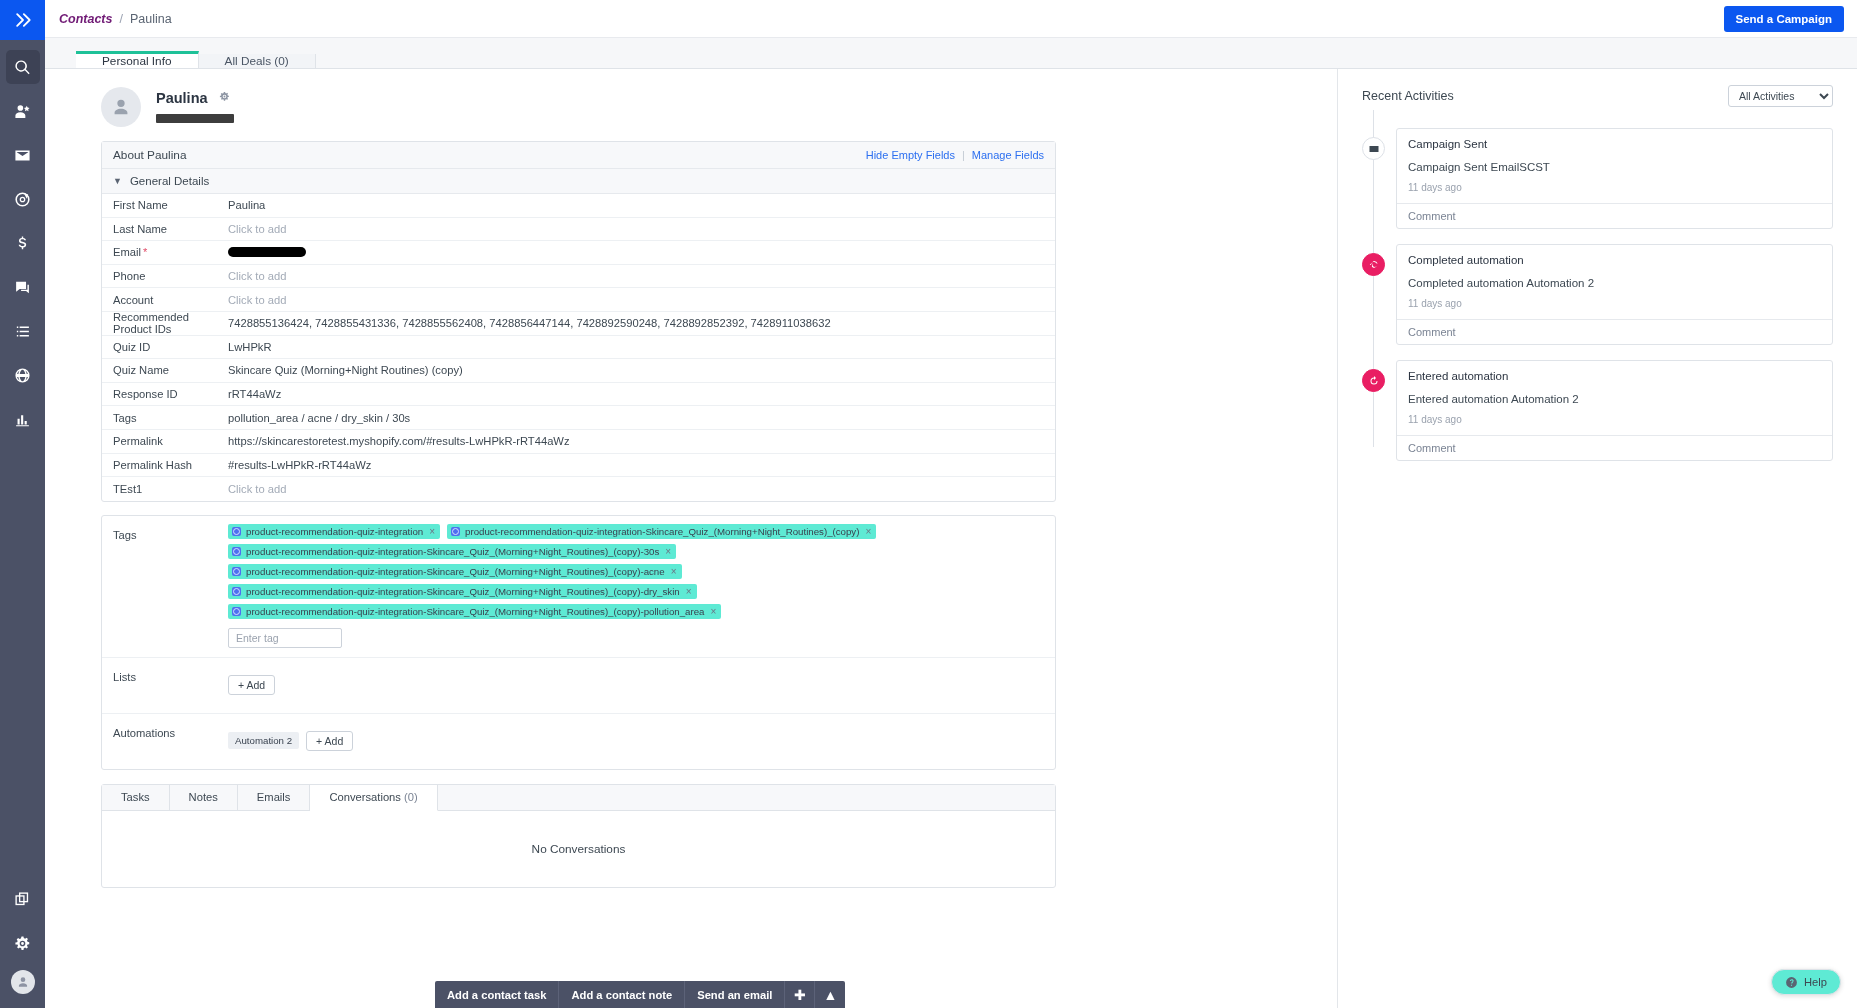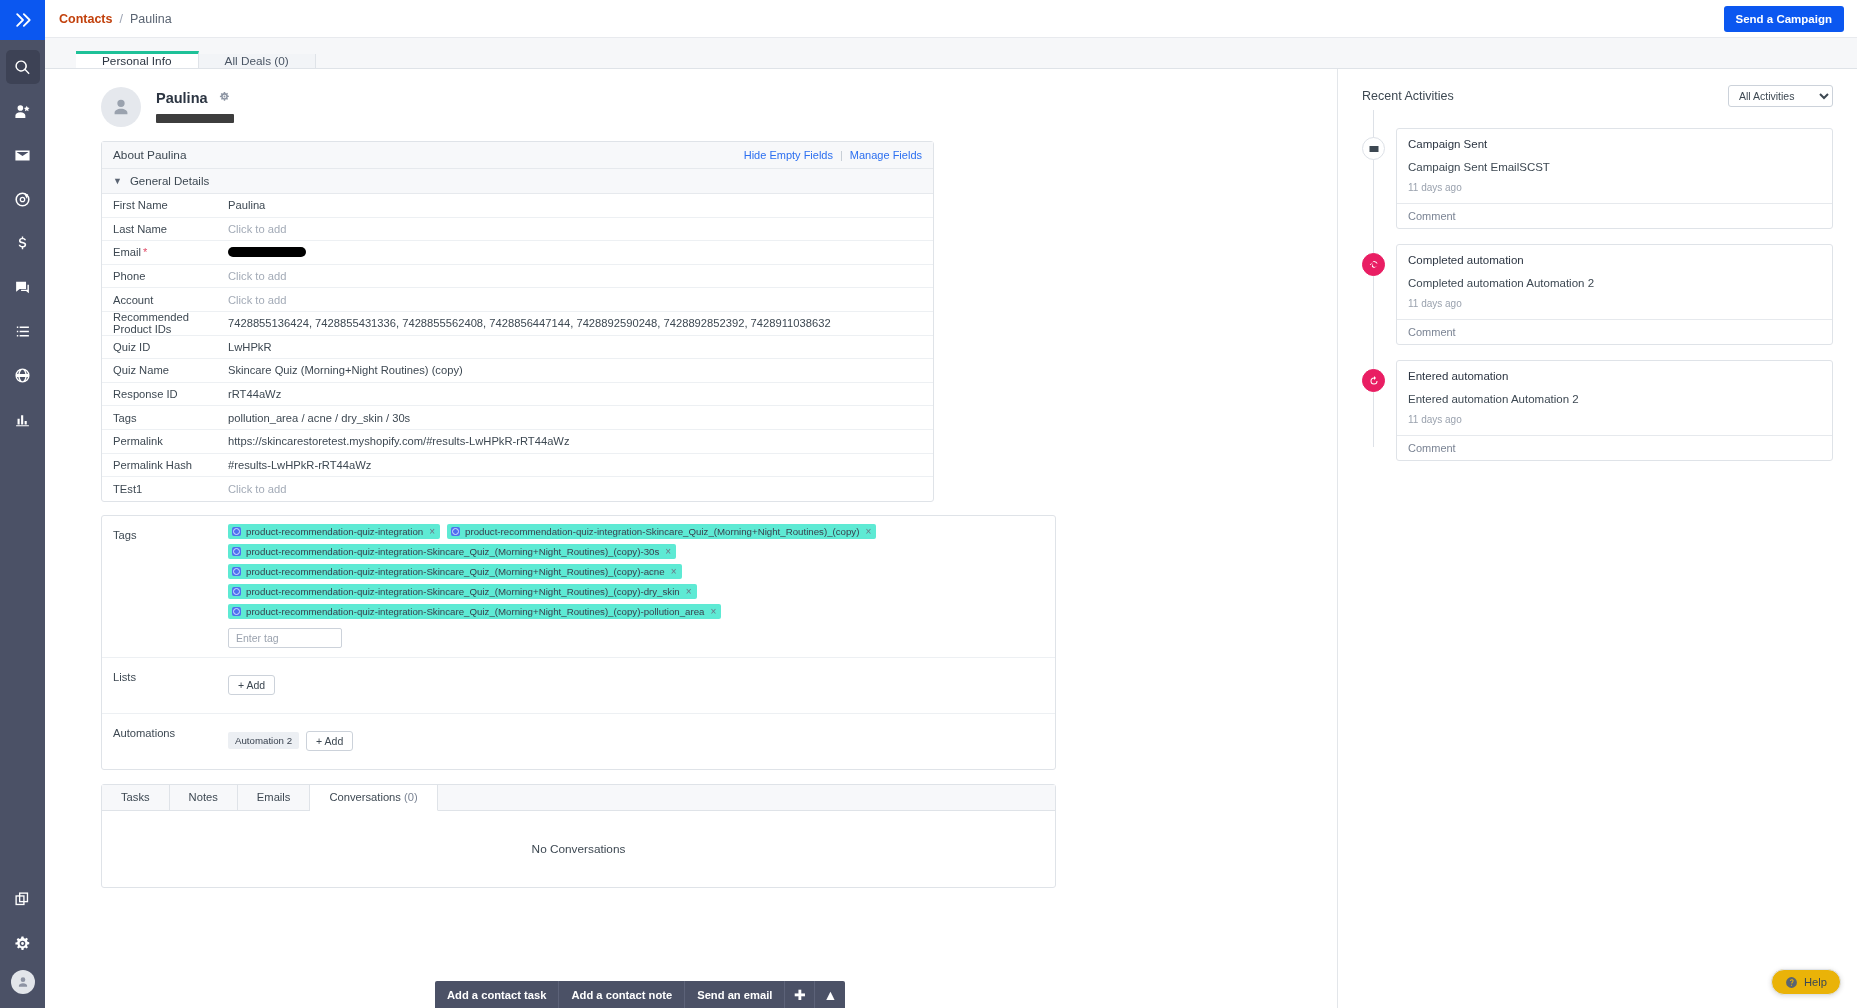--- a/index.html
+++ b/index.html
@@ -39,21 +39,21 @@
   .rail-avatar svg { width: 14px; height: 14px; fill: #8d93a3; }
 
   
   .main { flex: 1 1 auto; display: flex; flex-direction: column; min-width: 0; height: 1008px; }
 
   .topbar {
     height: 38px; background: #ffffff; border-bottom: 1px solid #e8eaee;
     display: flex; align-items: center; padding: 0 14px;
     flex: 0 0 38px; position: relative;
   }
-  .crumb { font-size: 12.5px; color: #c2410c; font-weight: bold; }
+  .crumb { font-size: 12.5px; color: #701a75; font-weight: bold; font-style: italic; }
   .crumb-sep { font-size: 12.5px; color: #9aa2b1; margin: 0 7px; }
   .crumb-cur { font-size: 12.5px; color: #5a6472; font-weight: normal; }
   .campaign-btn {
     position: absolute; right: 13px; top: 6px;
     background: #0b57f0; color: #fff; font-size: 11.5px; font-weight: bold;
     border: none; border-radius: 3px; padding: 7px 12px; cursor: pointer;
     font-family: "Liberation Sans", sans-serif;
   }
 
   .tabstrip {
@@ -85,21 +85,21 @@
   .contact-meta { margin-left: 15px; padding-top: 1px; }
   .contact-name { font-size: 14.5px; font-weight: bold; color: #2c3542; display: inline-block; }
   .gear-sm { display: inline-block; margin-left: 7px; vertical-align: 1px; }
   .gear-sm svg { width: 11px; height: 11px; fill: #8d95a3; }
   .contact-email-redact {
     margin-top: 7px; height: 9px; width: 78px; background: #3d3d3d; border-radius: 1px;
   }
 
   
   .card {
-    margin: 4px 0 0 56px; width: 833px;
+    margin: 4px 0 0 56px; width: 955px;
     border: 1px solid #dfe3e8; border-radius: 3px; background: #fff;
   }
   .card-head {
     height: 27px; background: #f7f8fa; border-bottom: 1px solid #e6e9ed;
     display: flex; align-items: center; padding: 0 11px; justify-content: space-between;
   }
   .card-head-title { font-size: 11.8px; color: #3d4852; }
   .card-head-actions { font-size: 11px; }
   .card-head-actions a { color: #2c6ff0; text-decoration: none; cursor: pointer; }
   .card-head-actions .pipe { color: #c3c9d2; margin: 0 7px; }
@@ -221,21 +221,21 @@
     display: flex; align-items: center; padding: 0 12px; color: #fff;
     font-size: 11.2px; font-weight: bold; border-right: 1px solid #5c6278; cursor: pointer;
   }
   .bb-icon { display: flex; align-items: center; justify-content: center; width: 30px;
     color: #fff; cursor: pointer; border-right: 1px solid #5c6278; font-size: 14px; }
   .bb-icon:last-child { border-right: none; }
 
   
   .help-btn {
     position: absolute; right: 16px; bottom: 13px;
-    background: #eab308; border: 1px solid #dfe3e8; border-radius: 15px;
+    background: #5eead4; border: 1px solid #dfe3e8; border-radius: 15px;
     height: 26px; display: flex; align-items: center; gap: 6px;
     padding: 0 13px; font-size: 11.2px; color: #3d4852; cursor: pointer;
     box-shadow: 0 1px 5px rgba(0,0,0,.14);
   }
   .help-btn svg { width: 13px; height: 13px; fill: #5a6472; }
 </style>
 </head>
 <body>
 
 <div class="app">

